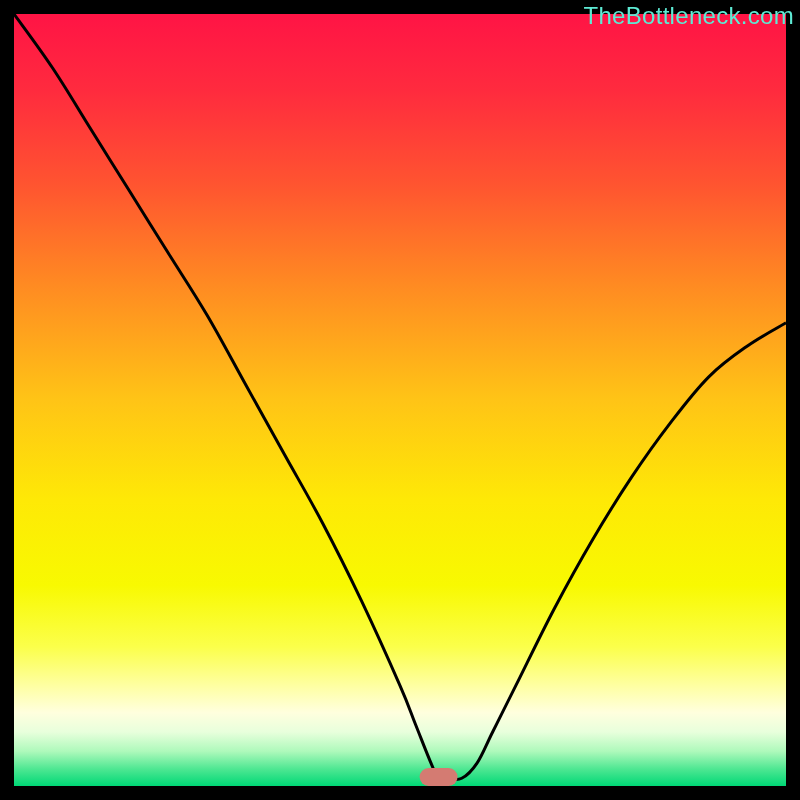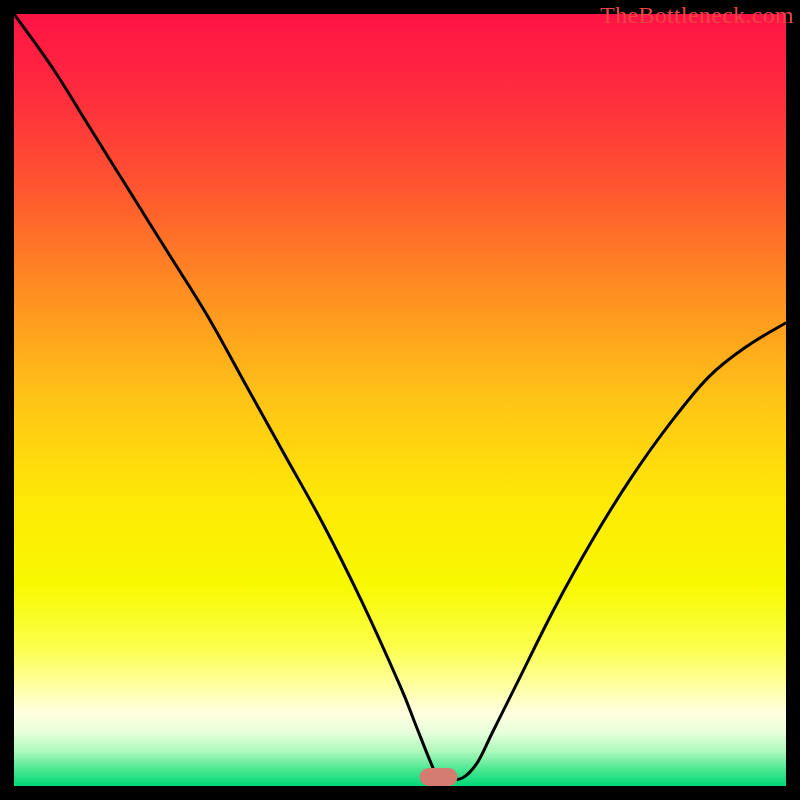--- a/index.html
+++ b/index.html
@@ -15,22 +15,22 @@
     left: 14px;
     top: 14px;
     width: 772px;
     height: 772px;
     background: #000000;
   }
   .watermark {
     position: absolute;
     top: 2px;
     right: 6px;
-    color: #ef4444;
-    font-family: Liberation Serif, serif;
+    color: #5eead4;
+    font-family: Liberation Sans, sans-serif;
     font-size: 24px;
     font-weight: 500;
     letter-spacing: 0.3px;
   }
   svg.plot {
     display: block;
   }
 </style>
 </head>
 <body>

